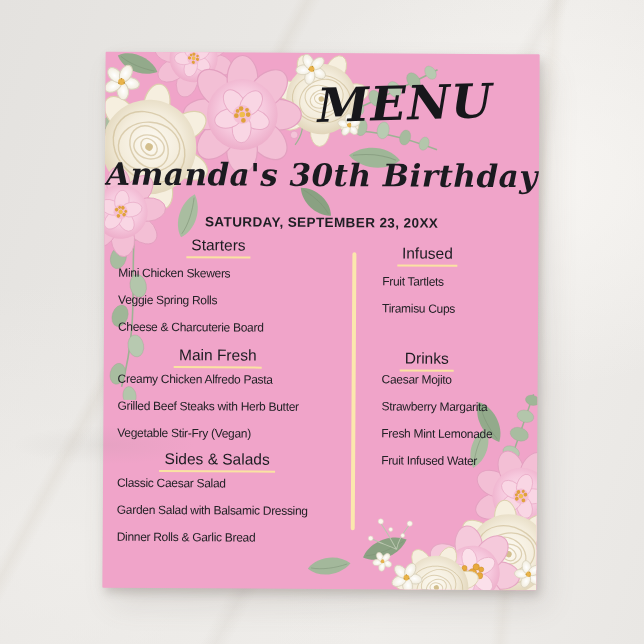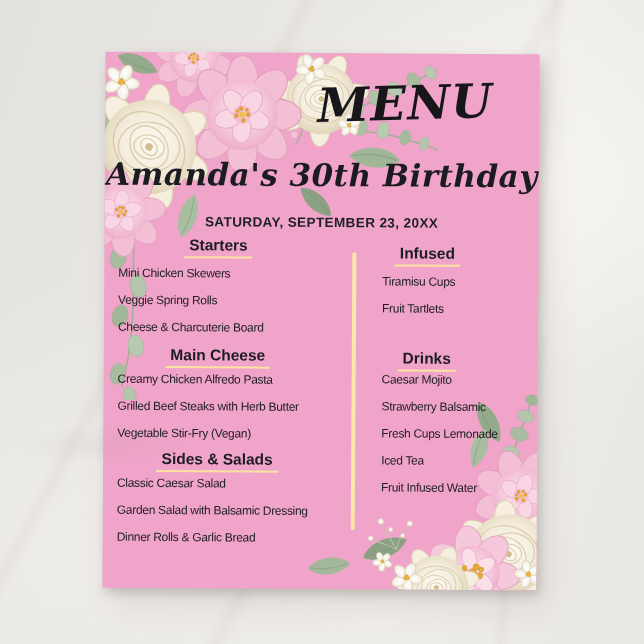--- a/index.html
+++ b/index.html
@@ -55,21 +55,21 @@
   .divider{
     position:absolute;left:248px;top:199px;width:3.5px;height:278px;
     background:#FBE7AD;border-radius:2px;
   }
 
   .sec{position:absolute;}
   .sec.l{left:0;width:228px;}
   .sec.r{left:240px;width:166px;}
   .sec-head{text-align:center;line-height:18px;}
   .sec-title{
-    display:inline-block;font-size:15.5px;font-weight:bold;color:#1c1c21;
+    display:inline-block;font-size:15.5px;font-weight:normal;color:#1c1c21;
     padding:0 5px 2px;border-bottom:2.5px solid #FAE3A2;white-space:nowrap;
   }
   .items{list-style:none;margin:2px 0 0;padding:0;}
   .sec.l .items{padding-left:14px;}
   .sec.r .items{padding-left:38px;}
   .items li{
     line-height:27px;font-size:12px;letter-spacing:-.3px;color:#222126;white-space:nowrap;
   }
   .sec.tight .items{margin-top:-2px;}
   .sec.tight2 .items{margin-top:-5px;}
@@ -278,21 +278,21 @@
       </div>
       <ul class="items">
         <li>Mini Chicken Skewers</li>
         <li>Veggie Spring Rolls</li>
         <li>Cheese &amp; Charcuterie Board</li>
       </ul>
     </div>
 
     <div class="sec l tight t2">
       <div class="sec-head">
-        <span class="sec-title">Main Cheese</span>
+        <span class="sec-title">Main Fresh</span>
       </div>
       <ul class="items">
         <li>Creamy Chicken Alfredo Pasta</li>
         <li>Grilled Beef Steaks with Herb Butter</li>
         <li>Vegetable Stir-Fry (Vegan)</li>
       </ul>
     </div>
 
     <div class="sec l tight t3">
       <div class="sec-head">
@@ -303,32 +303,31 @@
         <li>Garden Salad with Balsamic Dressing</li>
         <li>Dinner Rolls &amp; Garlic Bread</li>
       </ul>
     </div>
 
     <div class="sec r t4">
       <div class="sec-head">
         <span class="sec-title">Infused</span>
       </div>
       <ul class="items">
+        <li>Fruit Tartlets</li>
         <li>Tiramisu Cups</li>
-        <li>Fruit Tartlets</li>
       </ul>
     </div>
 
     <div class="sec r tight2 t5">
       <div class="sec-head">
         <span class="sec-title">Drinks</span>
       </div>
       <ul class="items">
         <li>Caesar Mojito</li>
-        <li>Strawberry Balsamic</li>
-        <li>Fresh Cups Lemonade</li>
-        <li>Iced Tea</li>
+        <li>Strawberry Margarita</li>
+        <li>Fresh Mint Lemonade</li>
         <li>Fruit Infused Water</li>
       </ul>
     </div>
 
   </div>
 </div>
 
 </body></html>

